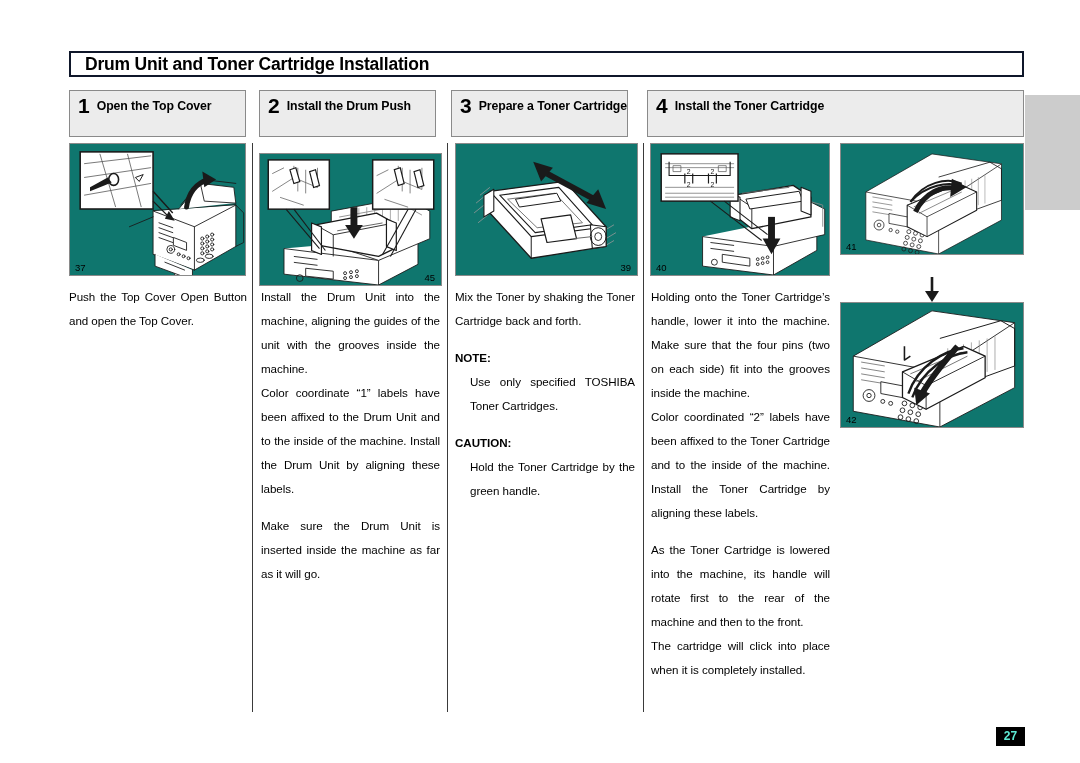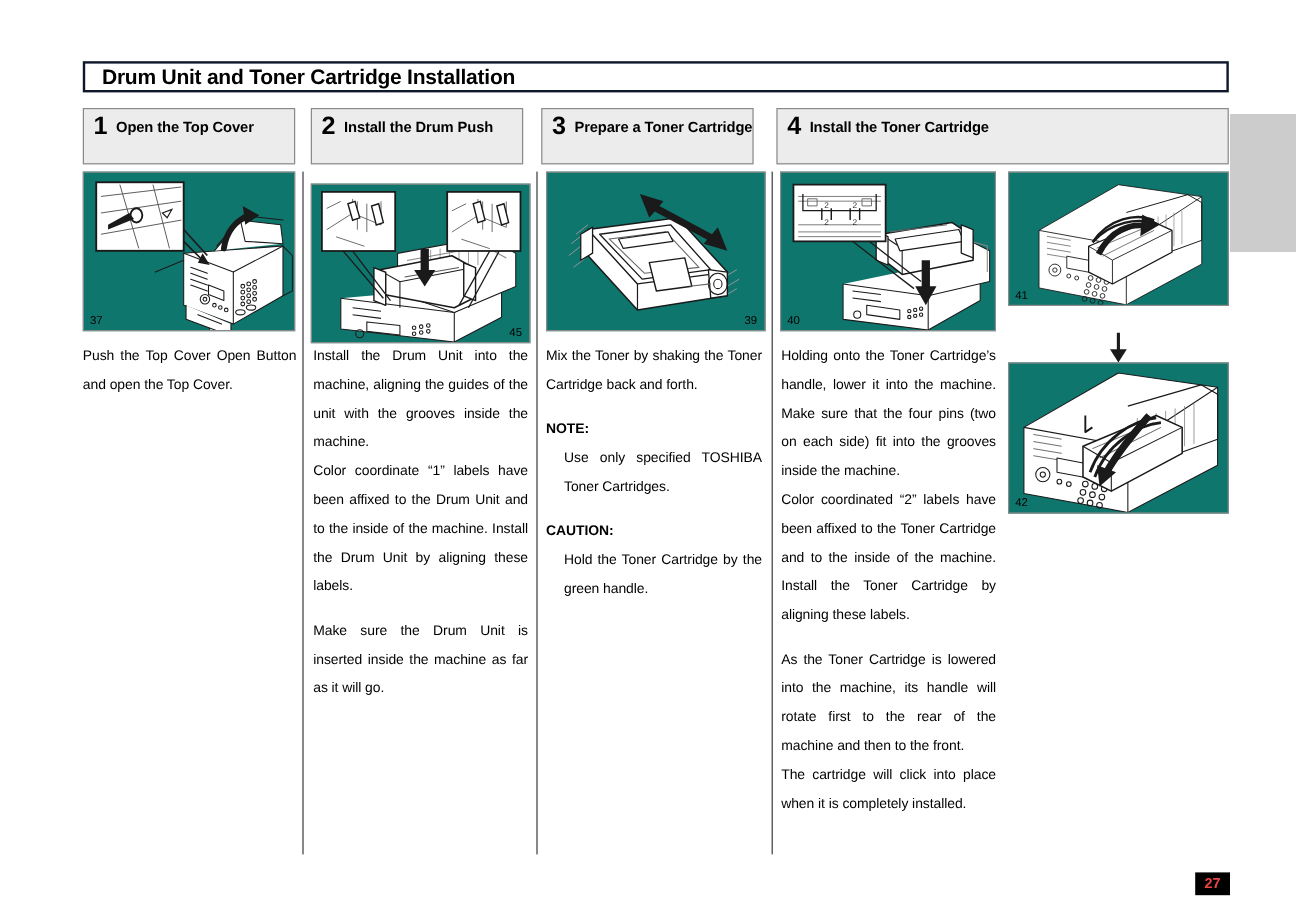--- a/index.html
+++ b/index.html
@@ -69,21 +69,21 @@
 
   
   .divider{position:absolute;width:1px;background:#3a3a3a;top:143px;height:569px;}
   .d1{left:252px;}
   .d2{left:447px;}
   .d3{left:643px;}
 
   
   .pagenum{
     position:absolute;left:996px;top:727px;width:29px;height:19px;background:#000;
-    color:#ef4444;font-size:12px;font-weight:bold;line-height:19px;text-align:center;
+    color:#5eead4;font-size:12px;font-weight:bold;line-height:19px;text-align:center;
   }
 </style>
 </head>
 <body>
 
 <div class="page">
 
   <div class="thumb-tab"></div>
 
   <div class="title-bar">

